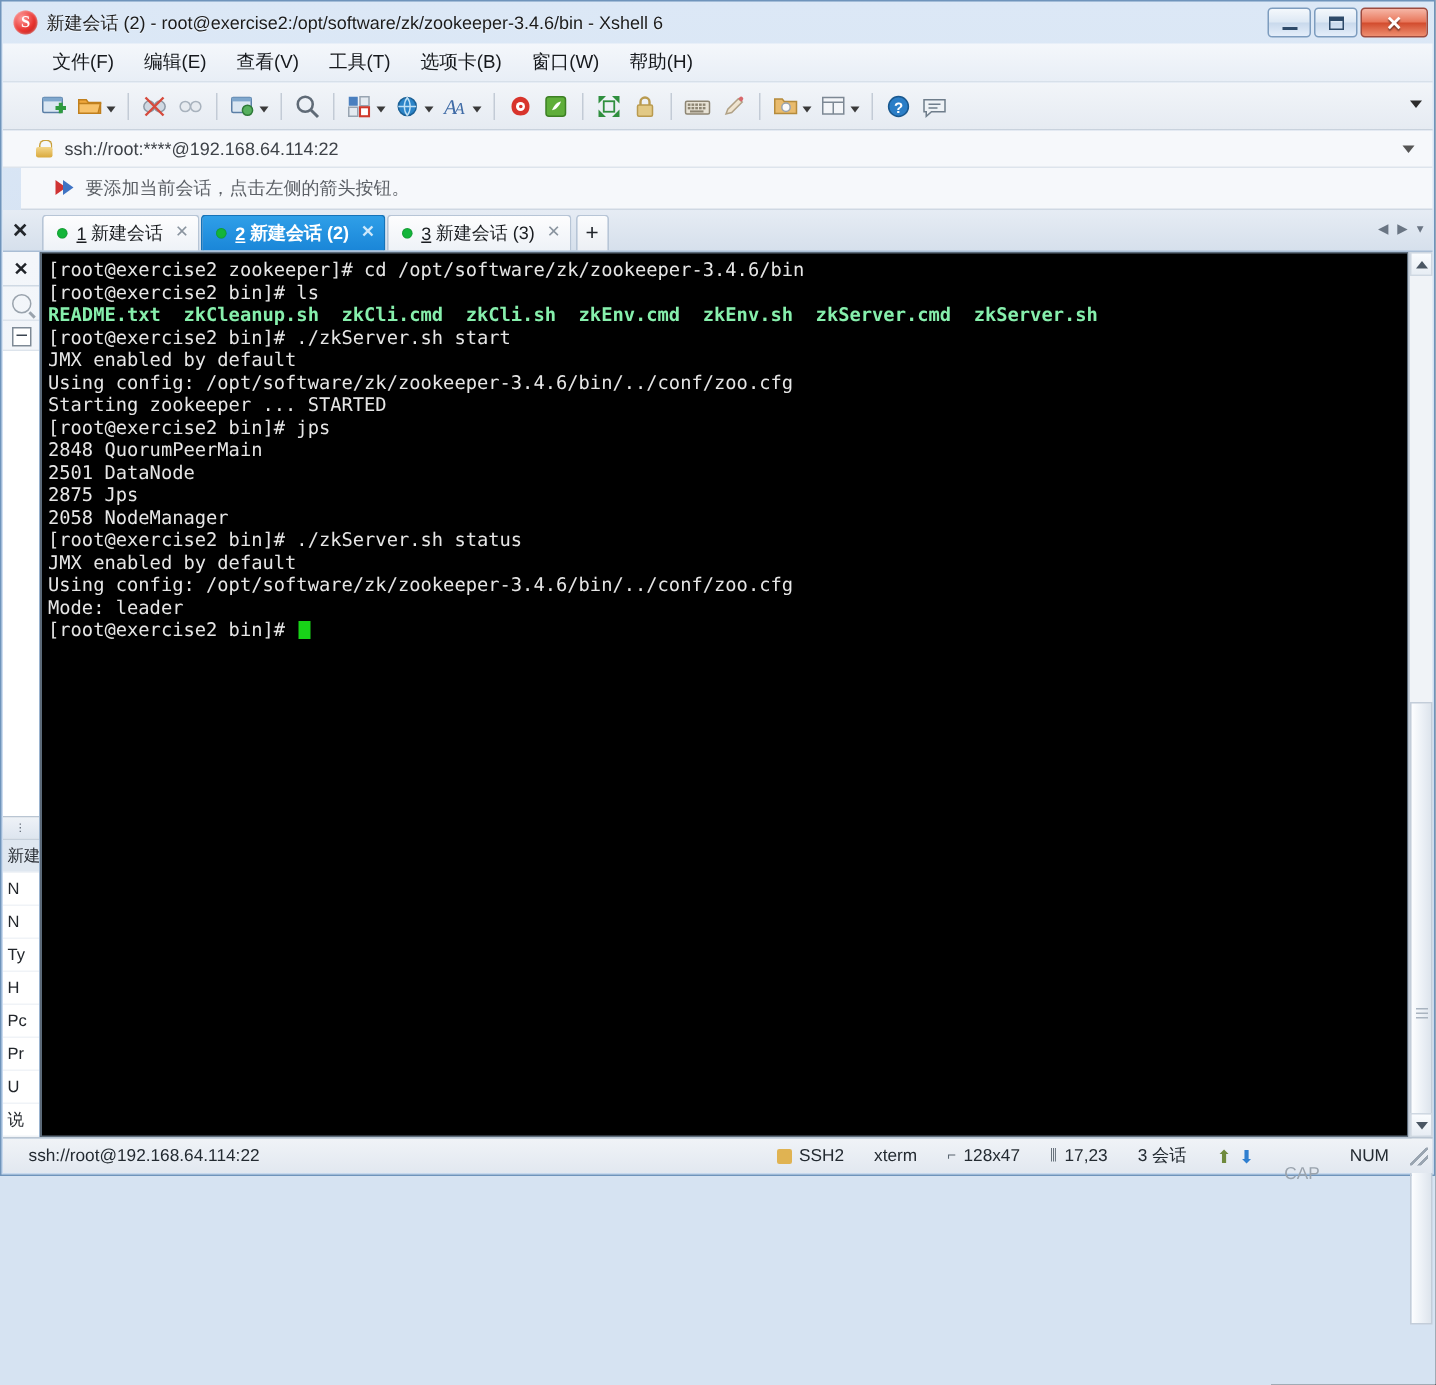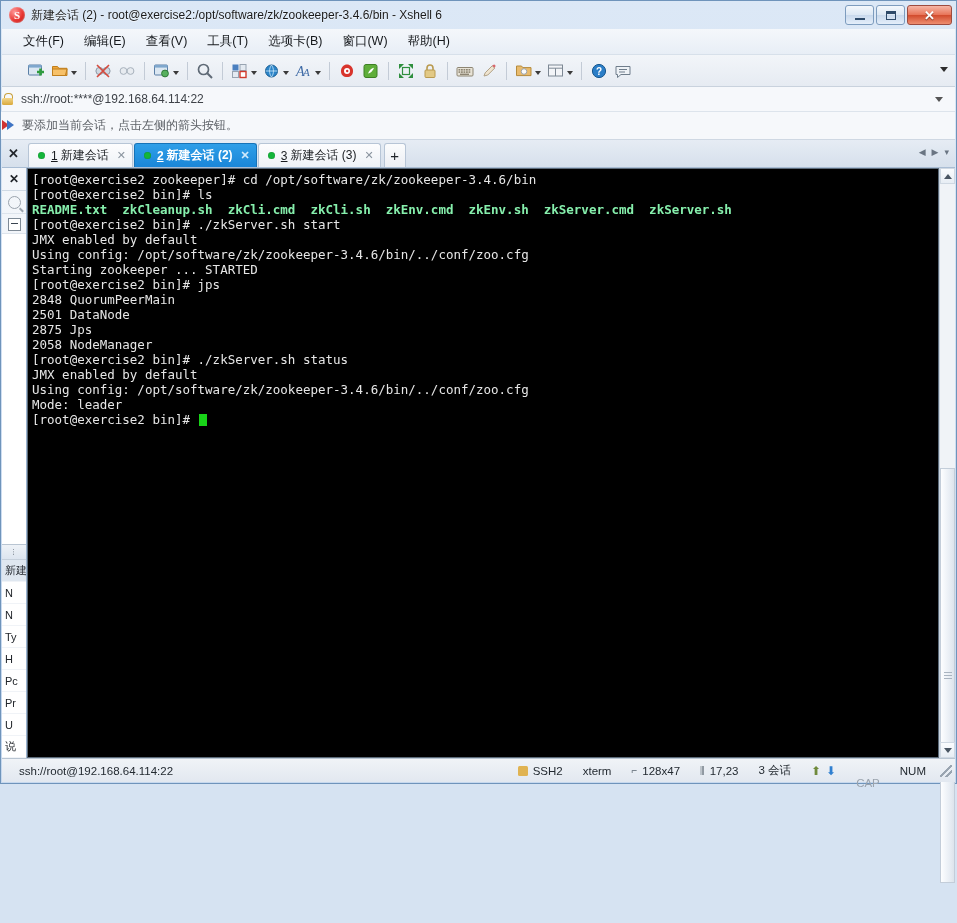--- a/index.html
+++ b/index.html
@@ -62,21 +62,21 @@
   }
   .glyph-min { width: 10px; height: 3px; border-bottom: 2px solid #2e4a69; margin-top:5px;}
   .glyph-max { width: 10px; height: 9px; border: 1px solid #2e4a69; border-top-width: 3px; box-sizing: border-box;}
   .glyph-close { font-size: 13px; font-weight: bold; color: #fff; line-height: 1; text-shadow: 0 1px 1px rgba(0,0,0,.45); }
 
   
   .menubar {
     position: absolute; top: 28px; left: 1px; right: 1px; height: 26px;
     background: linear-gradient(to bottom, #f4f7fb, #e8eef6);
     display: flex; align-items: center;
-    padding-left: 12px;
+    padding-left: 24px;
     box-sizing: border-box;
     border-bottom: 1px solid #d7e0ea;
   }
   .menuitem {
     font-size: 12.5px; color: #15181c;
     padding: 3px 9px; margin-right: 2px;
     white-space: nowrap;
   }
 
   
@@ -102,20 +102,21 @@
     border-left: 4px solid transparent; border-right: 4px solid transparent;
     border-top: 5px solid #2c2c2c;
   }
 
   
   .addrbar {
     position: absolute; top: 86px; left: 1px; right: 1px; height: 25px;
     background: #f6f8fb;
     border-bottom: 1px solid #dde4ec;
     display: flex; align-items: center;
+    padding-left: 22px;
     box-sizing: border-box;
   }
   .lock {
     width: 11px; height: 12px; position: relative; flex: none; margin-right: 8px;
   }
   .lock::before {
     content:""; position: absolute; left: 2px; top: 0; width: 7px; height: 6px;
     border: 1.6px solid #c8a03c; border-bottom: none; border-radius: 4px 4px 0 0;
   }
   .lock::after {
@@ -125,23 +126,24 @@
   .addr-text { font-size: 12px; color: #3e4248; }
   .addr-caret {
     position: absolute; right: 12px; top: 10px;
     width: 0; height: 0;
     border-left: 4px solid transparent; border-right: 4px solid transparent;
     border-top: 5px solid #555;
   }
 
   
   .notebar {
-    position: absolute; top: 111px; left: 0; right: 1px; height: 28px;
+    position: absolute; top: 111px; left: 13px; right: 1px; height: 28px;
     background: #f6f8fb;
     display: flex; align-items: center;
+    padding-left: 22px;
     box-sizing: border-box;
     border-bottom: 1px solid #cfd8e3;
   }
   .flag-icon { width: 14px; height: 13px; position: relative; flex: none; margin-right: 7px; }
   .flag-icon::before {
     content:""; position:absolute; left:1px; top:1px;
     border-left: 7px solid #cf3333; border-top: 5px solid transparent; border-bottom: 5px solid transparent;
   }
   .flag-icon::after {
     content:""; position:absolute; left:6px; top:1px;

